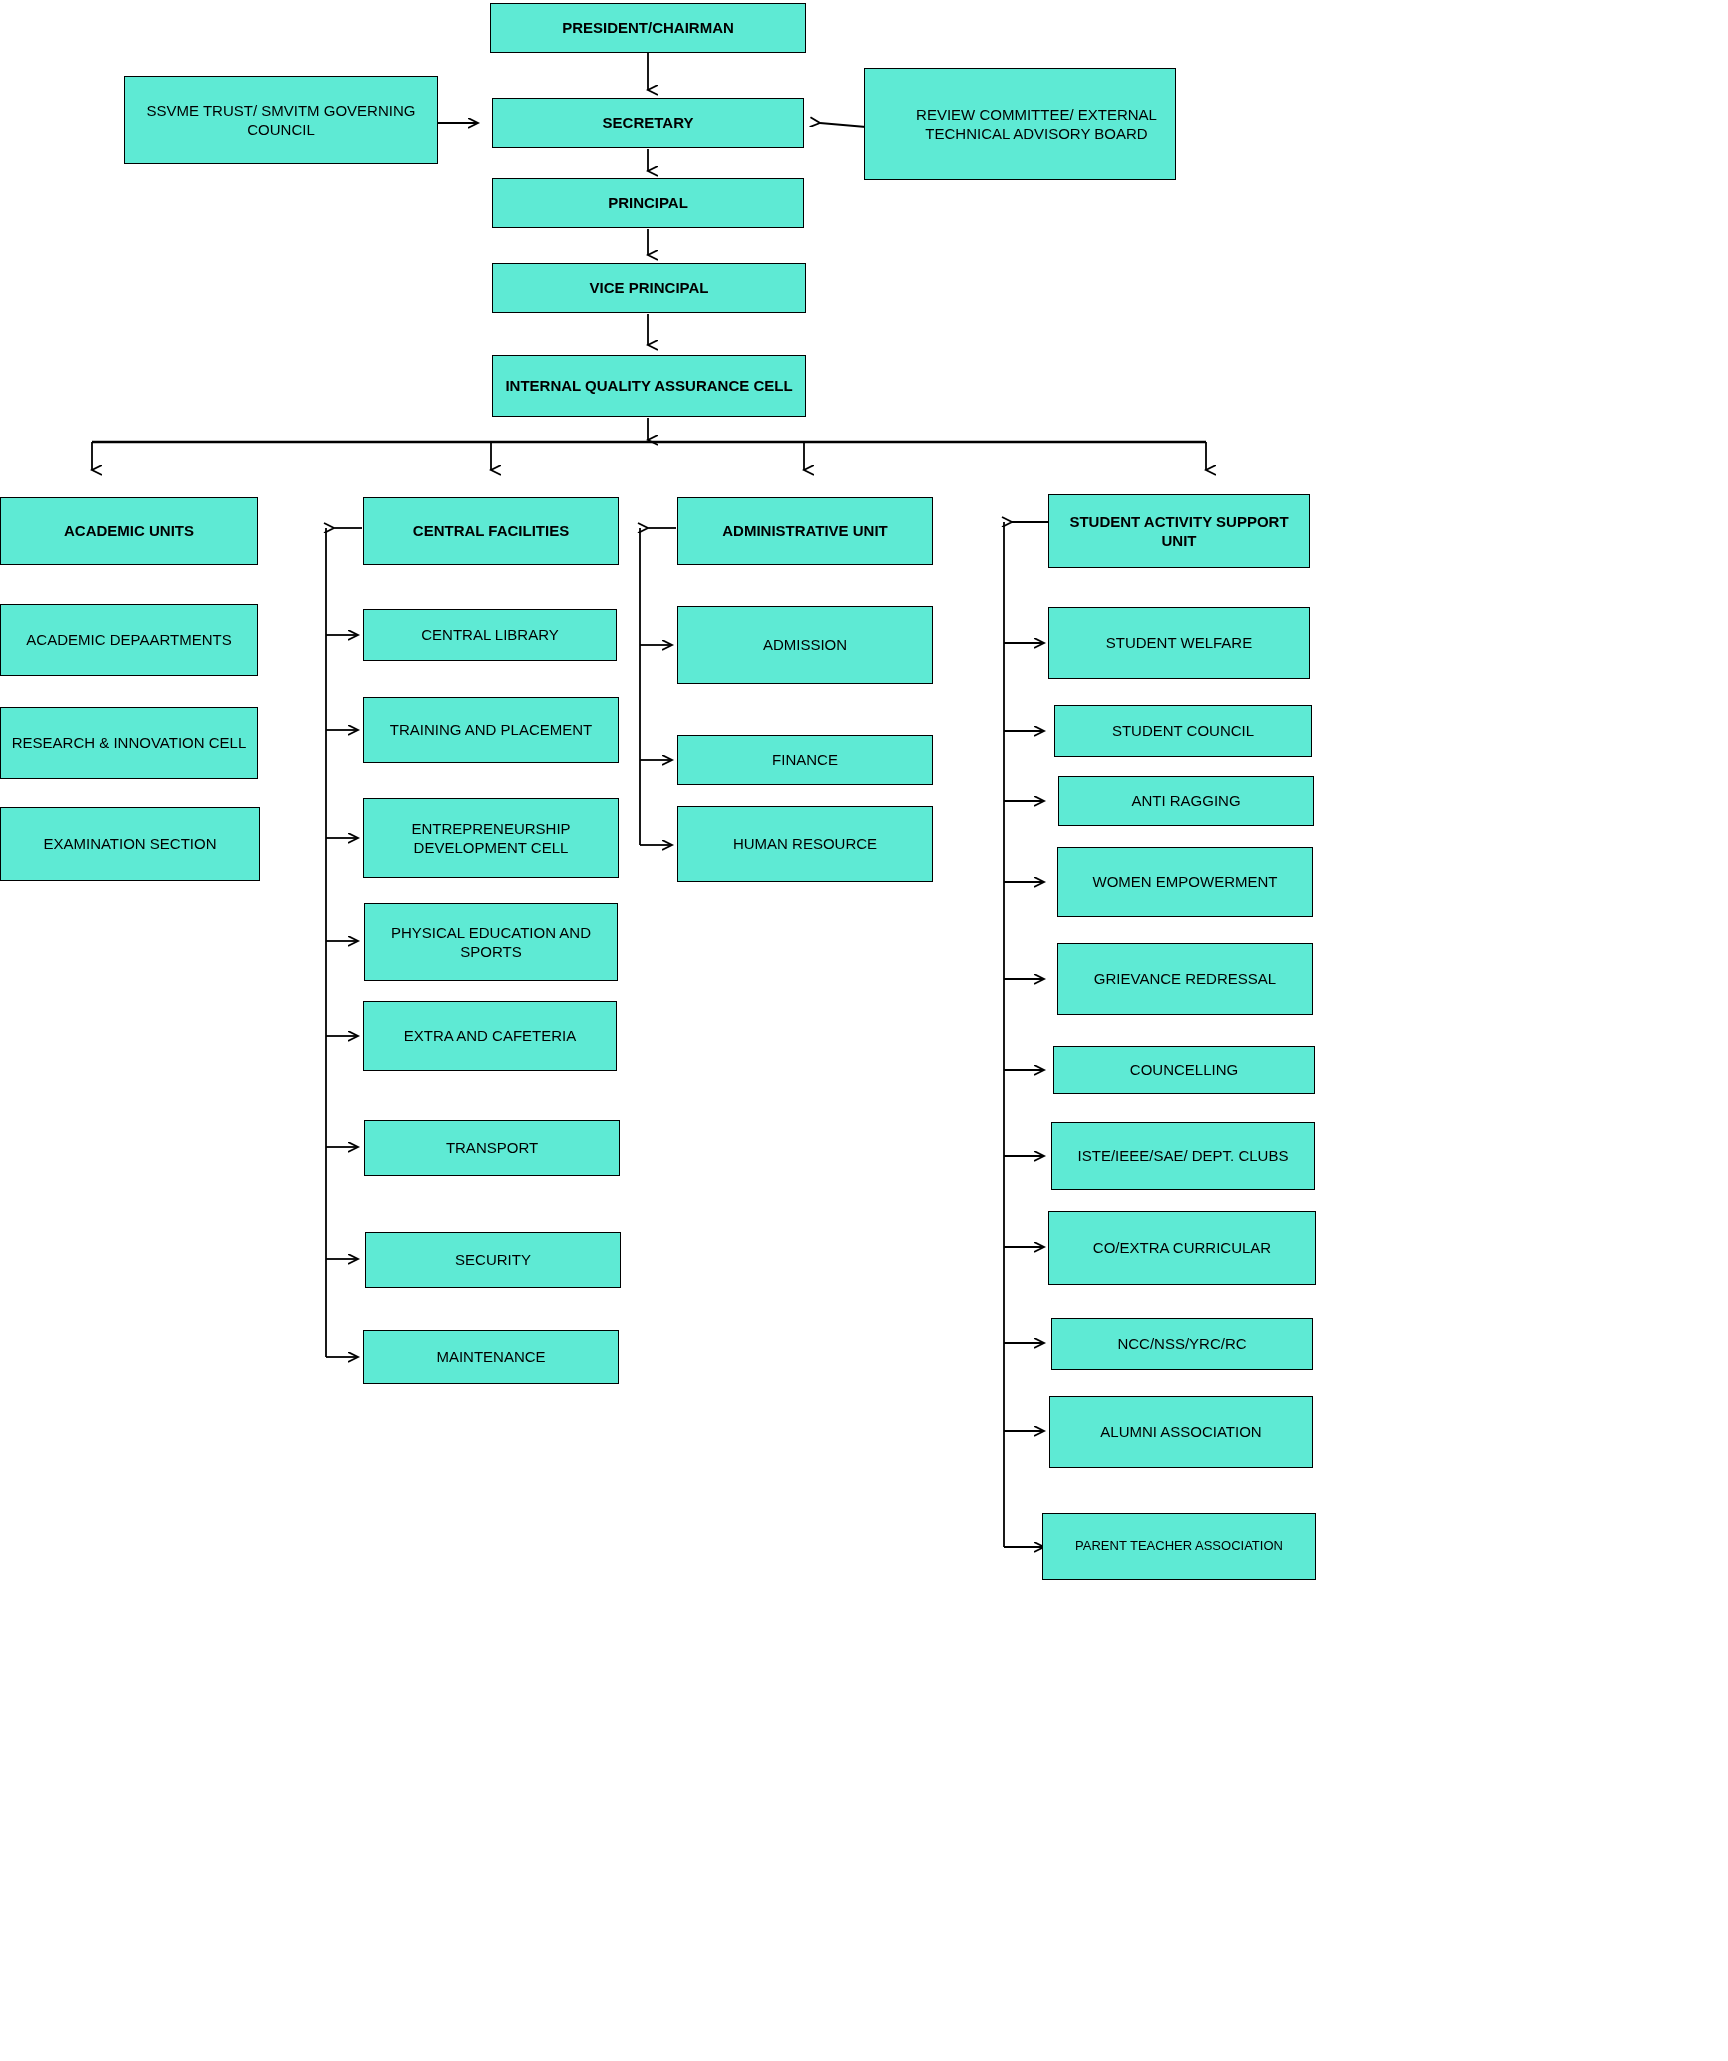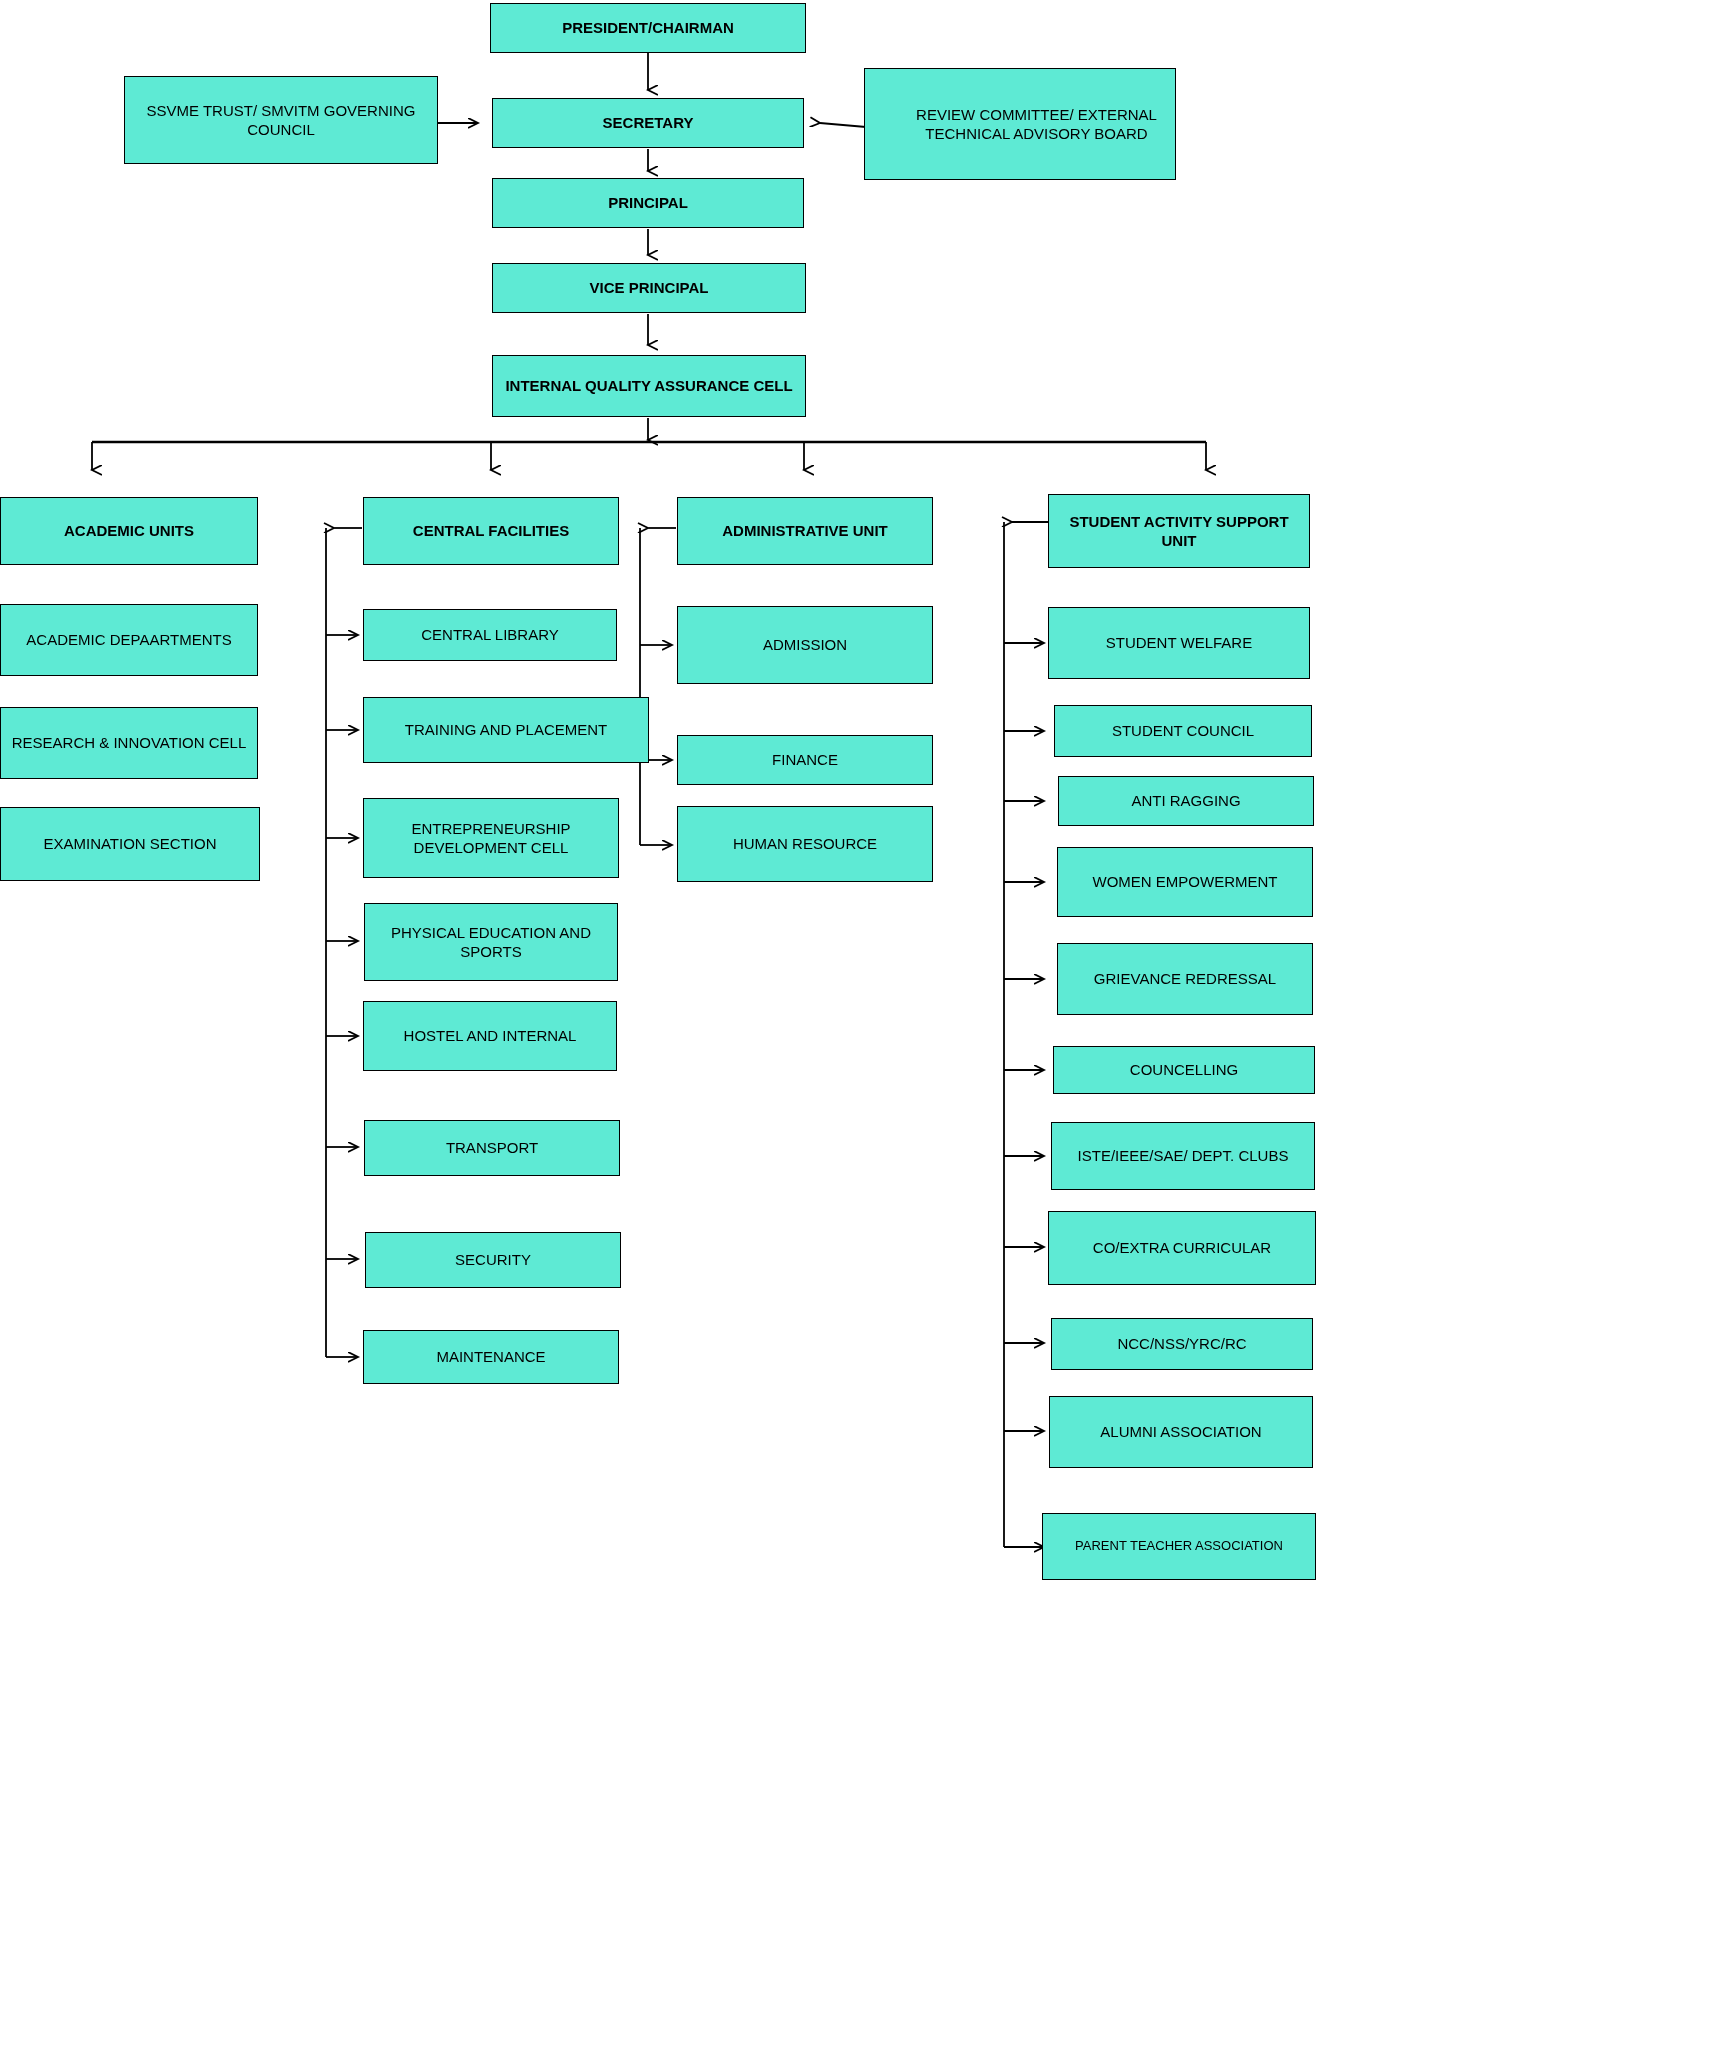--- a/index.html
+++ b/index.html
@@ -162,31 +162,31 @@
   <div class="node" style="left:0px; top:807px; width:260px; height:74px; font-size:15px;">
     <span>EXAMINATION SECTION</span>
   </div>
 
   <div class="node bold" style="left:363px; top:497px; width:256px; height:68px; font-size:15px;">
     <span>CENTRAL FACILITIES</span>
   </div>
   <div class="node" style="left:363px; top:609px; width:254px; height:52px; font-size:15px;">
     <span>CENTRAL LIBRARY</span>
   </div>
-  <div class="node" style="left:363px; top:697px; width:286px; height:66px; font-size:15px;">
+  <div class="node" style="left:363px; top:697px; width:256px; height:66px; font-size:15px;">
     <span>TRAINING AND PLACEMENT</span>
   </div>
   <div class="node" style="left:363px; top:798px; width:256px; height:80px; font-size:15px;">
     <span>ENTREPRENEURSHIP DEVELOPMENT CELL</span>
   </div>
   <div class="node" style="left:364px; top:903px; width:254px; height:78px; font-size:15px;">
     <span>PHYSICAL EDUCATION AND SPORTS</span>
   </div>
   <div class="node" style="left:363px; top:1001px; width:254px; height:70px; font-size:15px;">
-    <span>HOSTEL AND INTERNAL</span>
+    <span>EXTRA AND CAFETERIA</span>
   </div>
   <div class="node" style="left:364px; top:1120px; width:256px; height:56px; font-size:15px;">
     <span>TRANSPORT</span>
   </div>
   <div class="node" style="left:365px; top:1232px; width:256px; height:56px; font-size:15px;">
     <span>SECURITY</span>
   </div>
   <div class="node" style="left:363px; top:1330px; width:256px; height:54px; font-size:15px;">
     <span>MAINTENANCE</span>
   </div>

